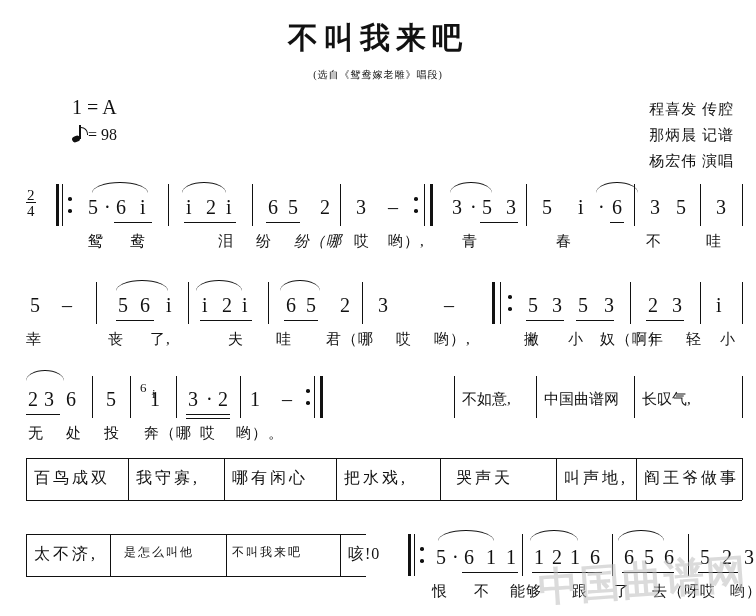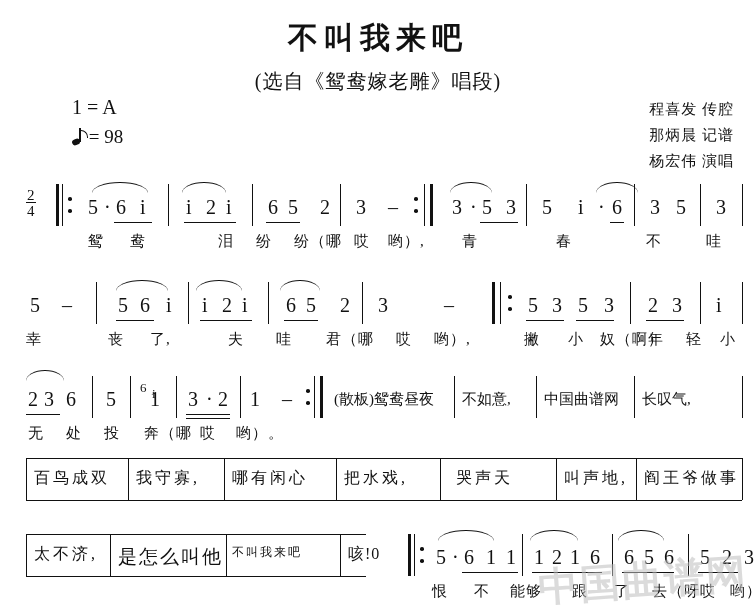--- a/index.html
+++ b/index.html
@@ -17,32 +17,32 @@
     position:absolute;top:18px;left:0;width:756px;
     text-align:center;
     font-size:30px;
     font-weight:bold;
     letter-spacing:6px;
     font-family:"DejaVu Sans", sans-serif;
   }
   .subtitle{
     position:absolute;top:68px;left:0;width:756px;
     text-align:center;
-    font-size:20px;
+    font-size:10px;
     letter-spacing:1px;
   }
 
   .keysig{
     position:absolute;left:72px;top:96px;
     font-size:20px;
     font-family:"Liberation Serif", serif;
   }
   .tempo{
     position:absolute;left:72px;top:126px;
-    font-size:19px;
+    font-size:16px;
   }
   .tempo .note{
     display:inline-block;
     position:relative;
     width:12px;height:16px;
     vertical-align:-3px;
   }
   .tempo .note .head{
     position:absolute;left:0;bottom:1px;width:8px;height:6px;
     background:#111;border-radius:50% / 60%;
@@ -214,21 +214,21 @@
     <div class="barline" style="left:526px;top:4px;height:42px;"></div>
     <div class="barline" style="left:634px;top:4px;height:42px;"></div>
     <div class="barline" style="left:700px;top:4px;height:42px;"></div>
     <div class="barline" style="left:742px;top:4px;height:42px;"></div>
 
     <div class="lyrics" style="top:52px;">
       <span class="g" style="left:88px;">鸳</span>
       <span class="g" style="left:130px;">鸯</span>
       <span class="g" style="left:218px;">泪</span>
       <span class="g" style="left:256px;">纷</span>
-      <span class="g" style="left:294px;">纷（哪</span>
+      <span class="g" style="left:294px;font-style:italic;">纷（哪</span>
       <span class="g" style="left:354px;">哎</span>
       <span class="g" style="left:388px;">哟）,</span>
       <span class="g" style="left:462px;">青</span>
       <span class="g" style="left:556px;">春</span>
       <span class="g" style="left:646px;">不</span>
       <span class="g" style="left:706px;">哇</span>
     </div>
   </div>
 
   <div class="system" style="top:278px;height:80px;">
@@ -333,21 +333,20 @@
     <div class="barline" style="left:130px;top:4px;height:42px;"></div>
     <div class="barline" style="left:176px;top:4px;height:42px;"></div>
     <div class="barline" style="left:240px;top:4px;height:42px;"></div>
     <div class="repeat-dots" style="left:306px;top:4px;height:42px;">
       <i style="top:13px;"></i>
         <i style="top:25px;"></i>
     </div>
     <div class="barline" style="left:314px;top:4px;height:42px;"></div>
     <div class="barline" style="left:320px;top:4px;height:42px;width:2.6px;"></div>
 
-    <div class="g" style="left:334px;top:18px;font-size:15px;">(散板)鸳鸯昼夜</div>
     <div class="barline" style="left:454px;top:4px;height:42px;"></div>
     <div class="g" style="left:462px;top:18px;font-size:15px;">不如意,</div>
     <div class="barline" style="left:536px;top:4px;height:42px;"></div>
     <div class="g" style="left:544px;top:18px;font-size:15px;">中国曲谱网</div>
     <div class="barline" style="left:634px;top:4px;height:42px;"></div>
     <div class="g" style="left:642px;top:18px;font-size:15px;">长叹气,</div>
     <div class="barline" style="left:742px;top:4px;height:42px;"></div>
 
     <div class="lyrics" style="top:52px;">
       <span class="g" style="left:28px;">无</span>
@@ -382,21 +381,21 @@
 
   <div class="system" style="top:534px;height:80px;">
     <div class="hline" style="left:26px;top:0px;width:340px;"></div>
     <div class="hline" style="left:26px;top:42px;width:340px;"></div>
     <div class="vline" style="left:26px;top:0px;height:42px;"></div>
     <div class="vline" style="left:110px;top:0px;height:42px;"></div>
     <div class="vline" style="left:226px;top:0px;height:42px;"></div>
     <div class="vline" style="left:340px;top:0px;height:42px;"></div>
 
     <div class="g" style="left:34px;top:10px;font-size:16px;letter-spacing:3px;">太不济,</div>
-    <div class="g" style="left:118px;top:10px;font-size:19px;letter-spacing:2px;">是怎么叫他</div>
+    <div class="g" style="left:124px;top:10px;font-size:12px;letter-spacing:2px;">是怎么叫他</div>
     <div class="g" style="left:232px;top:10px;font-size:12px;letter-spacing:2px;">不叫我来吧</div>
     <div class="g" style="left:348px;top:10px;font-size:16px;letter-spacing:1px;">咳!0</div>
 
     <div class="barline" style="left:408px;top:0px;height:42px;width:2.6px;"></div>
     <div class="barline" style="left:414px;top:0px;height:42px;"></div>
     <div class="repeat-dots" style="left:420px;top:0px;height:42px;">
       <i style="top:13px;"></i>
         <i style="top:25px;"></i>
     </div>
 

